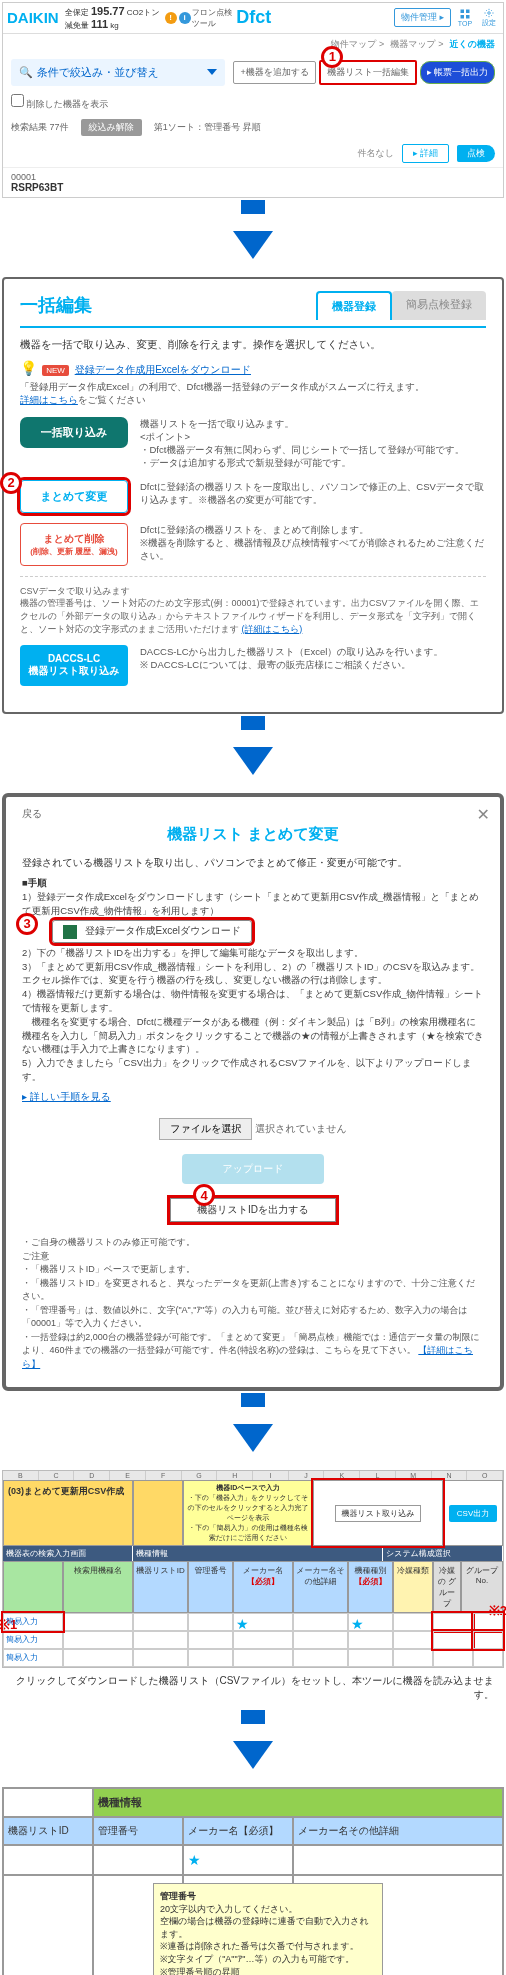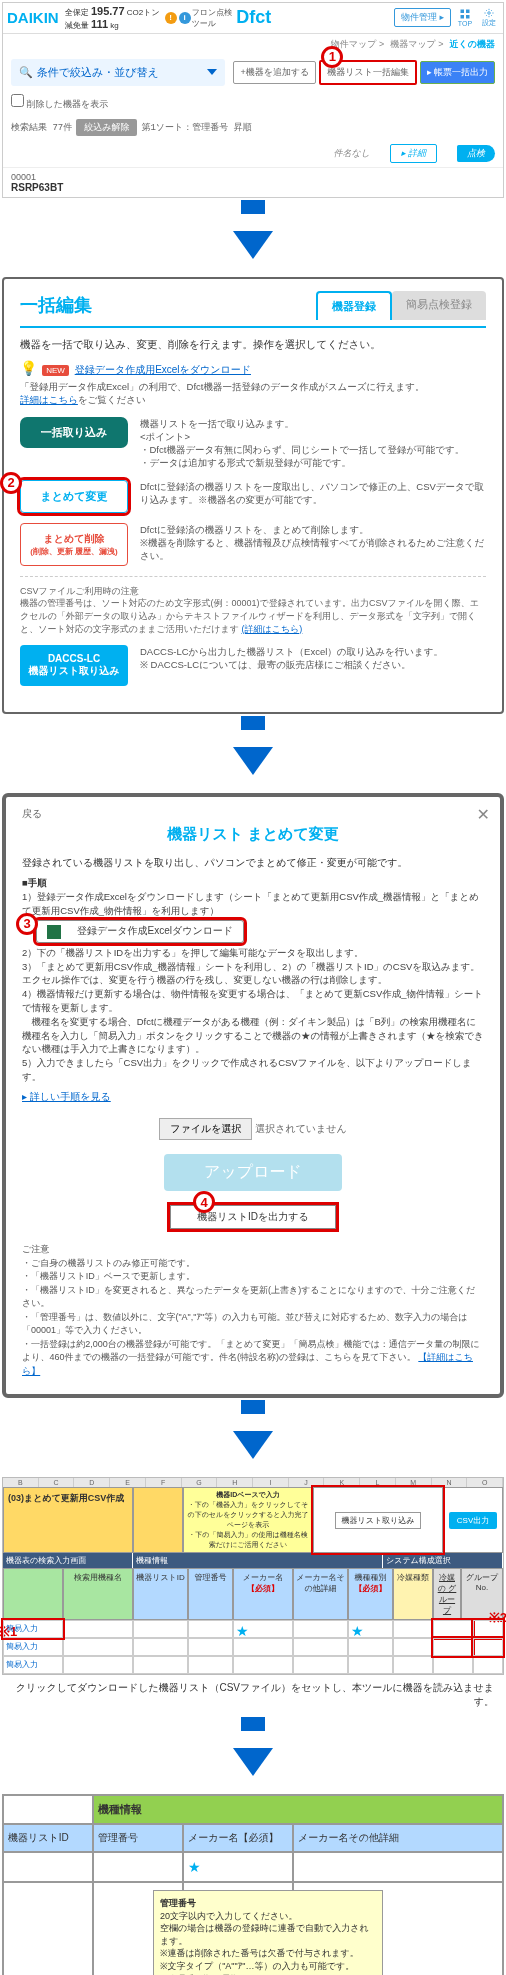--- a/index.html
+++ b/index.html
@@ -21,25 +21,25 @@
   .p1-ico { width: 20px; height: 20px; display: flex; flex-direction: column; align-items: center; justify-content: center; font-size: 7px; color: #3498db; }
   .p1-ico svg { width: 12px; height: 12px; }
   .p1-row2 { display: flex; justify-content: flex-end; gap: 6px; padding: 4px 8px; font-size: 9px; color: #888; }
   .p1-row2 span b { color: #00b0f0; }
   .p1-row3 { display: flex; padding: 4px 8px; gap: 8px; align-items: center; }
   .p1-filter { flex: 1; background: #ebf5ff; color: #0066cc; padding: 6px 8px; border-radius: 3px; font-size: 11px; display: flex; align-items: center; }
   .p1-filter::after { content: ""; margin-left: auto; border-left: 5px solid transparent; border-right: 5px solid transparent; border-top: 6px solid #0066cc; }
   .p1-actions { display: flex; gap: 3px; align-items: center; }
   .p1-act { border: 1px solid #999; padding: 4px 6px; font-size: 9px; color: #666; border-radius: 2px; background: #fff; position: relative; }
   .p1-act-hl { border: 2px solid #d00; }
-  .p1-act-green { background: #3b82f6; color: #fff; border-color: #6ab04c; }
+  .p1-act-green { background: #1d4ed8; color: #fff; border-color: #6ab04c; border-radius: 10px; }
   .p1-row4 { padding: 4px 8px; font-size: 9px; color: #666; }
-  .p1-row5 { display: flex; padding: 4px 8px; gap: 4px; font-size: 9px; color: #666; align-items: center; font-family: Liberation Mono, monospace; }
+  .p1-row5 { display: flex; padding: 4px 8px; gap: 12px; font-size: 9px; color: #666; align-items: center; }
   .p1-row5 .tag { background: #999; color: #fff; padding: 2px 8px; border-radius: 2px; }
-  .p1-row6 { display: flex; justify-content: flex-end; padding: 4px 8px; gap: 20px; font-size: 9px; align-items: center; font-style: italic; }
+  .p1-row6 { display: flex; justify-content: flex-end; padding: 4px 8px; gap: 8px; font-size: 9px; align-items: center; }
   .p1-row6 .det { border: 1px solid #00b0f0; color: #00b0f0; padding: 2px 10px; border-radius: 2px; }
   .p1-row6 .ten { background: #00b0f0; color: #fff; padding: 2px 10px; border-radius: 2px 10px 10px 2px; }
   .p1-row6 .lbl { color: #888; }
   .p1-row7 { padding: 4px 8px; border-top: 1px solid #eee; font-size: 9px; color: #666; }
   
   .arrow-down { width: 0; height: 0; border-left: 20px solid transparent; border-right: 20px solid transparent; border-top: 28px solid #0066cc; margin: 18px auto; }
   .arrow-stem { width: 24px; height: 14px; background: #0066cc; margin: 0 auto -1px auto; }
   
   
   .panel2 { border: 2px solid #666; margin: 2px; border-radius: 4px; padding: 12px 16px 16px 16px; font-size: 10px; position: relative; }
@@ -68,27 +68,27 @@
   .num-badge { position: absolute; width: 22px; height: 22px; border: 3px solid #d00; border-radius: 50%; background: #fff; color: #d00; font-weight: bold; display: flex; align-items: center; justify-content: center; font-size: 13px; z-index: 5; }
   
   
   .panel3 { border: 4px solid #666; margin: 2px; border-radius: 6px; padding: 10px 16px 16px 16px; font-size: 10px; position: relative; }
   .p3-close { position: absolute; top: 8px; right: 10px; font-size: 16px; color: #888; }
   .p3-back { color: #666; font-size: 10px; }
   .p3-title { text-align: center; color: #00b0f0; font-size: 15px; font-weight: bold; margin: 4px 0 12px 0; }
   .p3-desc { font-size: 10px; margin-bottom: 6px; }
   .p3-steps { font-size: 9.5px; line-height: 1.45; color: #444; }
   .p3-steps b { color: #333; }
-  .p3-dlbtn { display: inline-flex; align-items: center; gap: 16px; border: 1px solid #888; padding: 3px 10px; border-radius: 3px; font-size: 10px; background: #fff; margin: 3px 0 3px 14px; position: relative; }
+  .p3-dlbtn { display: inline-flex; align-items: center; gap: 8px; border: 1px solid #888; padding: 3px 10px; border-radius: 3px; font-size: 10px; background: #fff; margin: 3px 0 3px 30px; position: relative; }
   .p3-dlbtn.hl { outline: 3px solid #d00; }
   .p3-dlbtn .xls { width: 14px; height: 14px; background: #217346; display: inline-block; }
   .p3-linkbtn { color: #0066cc; text-decoration: underline; font-size: 10px; }
   .p3-center { text-align: center; margin: 14px 0; }
   .p3-filebtn { border: 1px solid #aaa; padding: 3px 10px; font-size: 10px; background: #eee; }
-  .p3-upload { background: #b3e0ee; color: #fff; padding: 8px 40px; border-radius: 4px; font-size: 16px; display: inline-block; }
+  .p3-upload { background: #b3e0ee; color: #fff; padding: 8px 40px; border-radius: 4px; font-size: 10px; display: inline-block; }
   .p3-idout { display: inline-block; padding: 4px 26px; border: 1px solid #888; font-size: 10px; position: relative; }
   .p3-idout.hl { outline: 3px solid #d00; }
   .p3-notes { font-size: 9px; color: #555; line-height: 1.5; margin-top: 10px; }
   
   
   .panel4 { margin: 2px; font-size: 8px; position: relative; }
   .excel-grid { border: 1px solid #bbb; }
   .excel-colheads { display: flex; background: #e8e8e8; }
   .excel-colheads div { flex: 1; border-right: 1px solid #ccc; text-align: center; font-size: 7px; padding: 1px; color: #666; }
   .excel-toprow { display: flex; }
@@ -239,21 +239,21 @@
   <div class="p2-row">
     <div class="p2-btn p2-btn-delete">
       <span>まとめて削除</span>
       <small>(削除、更新 履歴、漏洩)</small>
     </div>
     <div class="p2-rowtext" style="white-space:pre-line">Dfctに登録済の機器リストを、まとめて削除します。
 ※機器を削除すると、機器情報及び点検情報すべてが削除されるためご注意ください。</div>
   </div>
 
   <div class="p2-note">
-    <div>CSVファイルご利用時の注意</div>
+    <div>CSVデータで取り込みます</div>
     <span>機器の管理番号は、ソート対応のため文字形式(例：00001)で登録されています。出力CSVファイルを開く際、エクセルの「外部データの取り込み」からテキストファイルウィザードを利用し、データ形式を「文字列」で開くと、ソート対応の文字形式のままご活用いただけます</span>
     <a class="p2-link">(詳細はこちら)</a>
   </div>
 
   <div class="p2-row">
     <div class="p2-btn p2-btn-daccs" style="white-space:pre-line">DACCS-LC
 機器リスト取り込み</div>
     <div class="p2-rowtext" style="white-space:pre-line">DACCS-LCから出力した機器リスト（Excel）の取り込みを行います。
 ※ DACCS-LCについては、最寄の販売店様にご相談ください。</div>
   </div>
@@ -291,22 +291,22 @@
   </div>
   <div class="p3-center">
     <span class="p3-upload">アップロード</span>
   </div>
   <div class="p3-center" style="position:relative;">
     <span class="num-badge" style="top:-14px; left:50%; margin-left:-60px;">4</span>
     <span class="p3-idout hl">機器リストIDを出力する</span>
   </div>
 
   <div class="p3-notes">
+    <div>・ご自身の機器リストのみ修正可能です。</div>
     <div>ご注意</div>
-    <div>・ご自身の機器リストのみ修正可能です。</div>
     <div>・「機器リストID」ベースで更新します。</div>
     <div>・「機器リストID」を変更されると、異なったデータを更新(上書き)することになりますので、十分ご注意ください。</div>
     <div>・「管理番号」は、数値以外に、文字("A","ｱ"等）の入力も可能。並び替えに対応するため、数字入力の場合は「00001」等で入力ください。</div>
     <div><span>・一括登録は約2,000台の機器登録が可能です。「まとめて変更」「簡易点検」機能では：通信データ量の制限により、460件までの機器の一括登録が可能です。件名(特設名称)の登録は、こちらを見て下さい。</span> <a class="p2-link">【詳細はこちら】</a></div>
   </div>
 </div>
 
 <div class="arrow-stem"></div>
 <div class="arrow-down"></div>
 
@@ -350,21 +350,21 @@
     </div>
     <div class="excel-head2">
       <div class="eh-green" style="width:60px;"></div>
       <div class="eh-green" style="width:70px;">検索用機種名</div>
       <div class="eh-blue" style="width:55px;">機器リストID</div>
       <div class="eh-blue" style="width:45px;">管理番号</div>
       <div class="eh-blue" style="width:60px;"><span>メーカー名</span><span class="req">【必須】</span></div>
       <div class="eh-blue" style="width:55px;">メーカー名その他詳細</div>
       <div class="eh-blue" style="width:45px;"><span>機種種別</span><span class="req">【必須】</span></div>
       <div class="eh-yellow" style="width:40px;">冷媒種類</div>
-      <div class="eh-gray" style="width:28px;text-decoration:underline;">冷媒の
+      <div class="eh-gray" style="width:28px;">冷媒の
 グループ</div>
       <div class="eh-gray" style="flex:1;">グループ No.</div>
     </div>
     <div style="position:relative;">
       <span class="marker1" style="top:2px;">※1</span>
       <span class="marker2" style="top:-12px;">※2</span>
       <div class="excel-body">
         <div class="eb-hl" style="width:60px;"><a class="eb-link">簡易入力</a></div>
         <div style="width:70px;"></div>
           <div style="width:55px;"></div>

